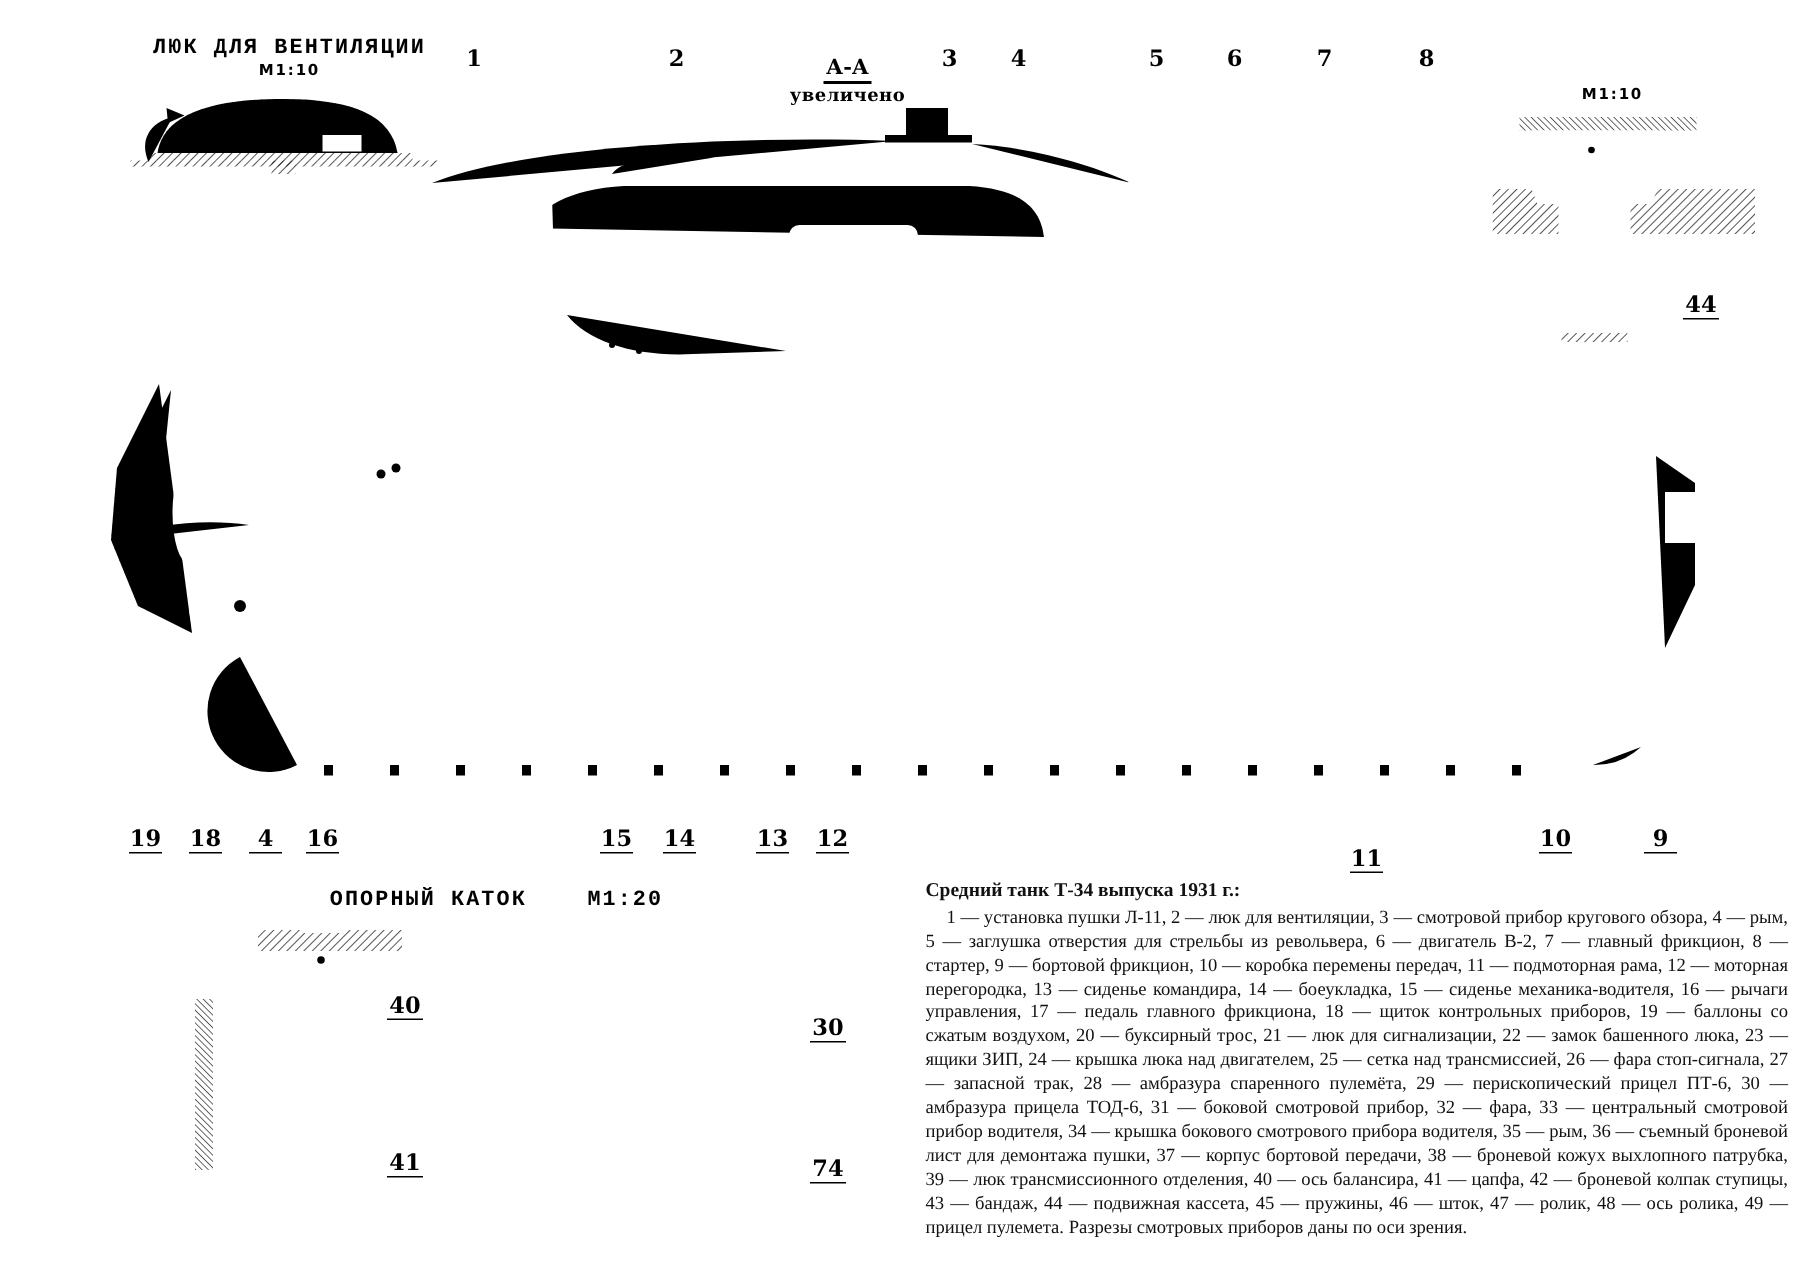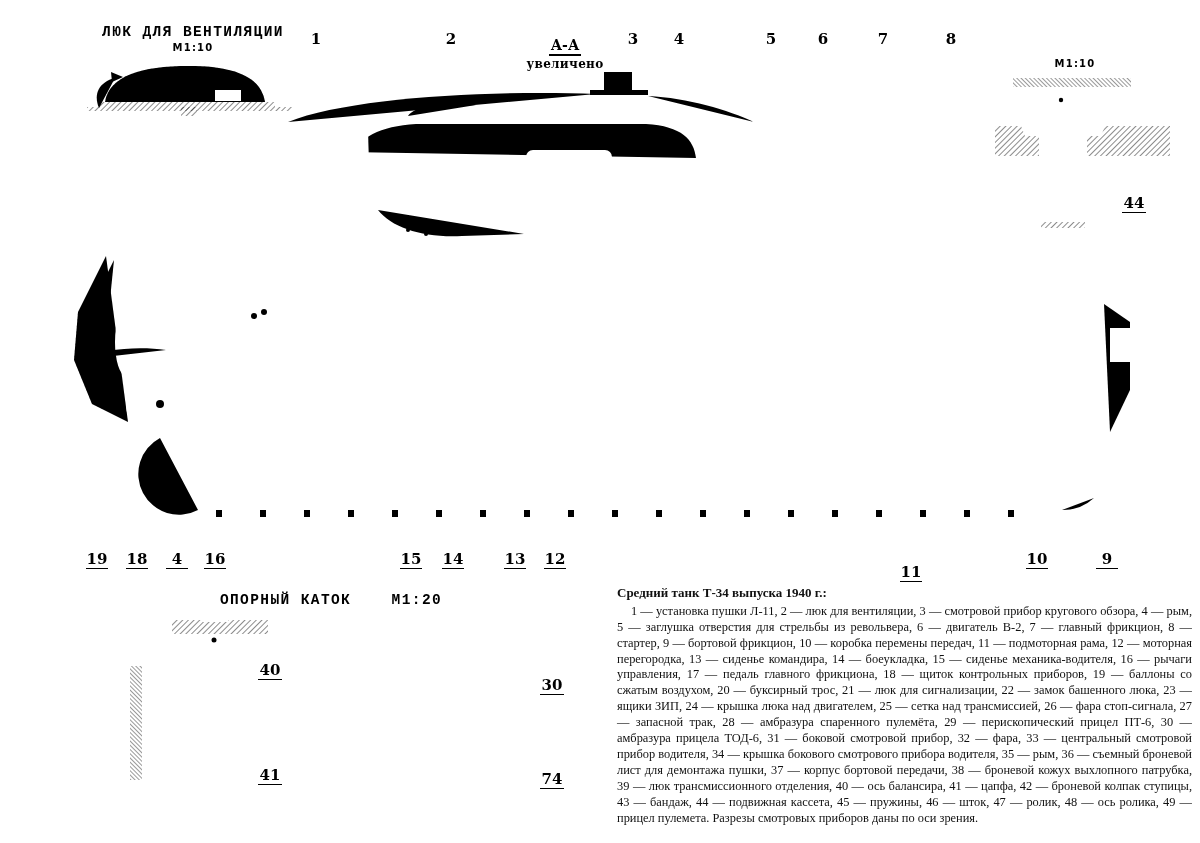--- a/index.html
+++ b/index.html
@@ -575,17 +575,17 @@
   <div class="callout u" style="position:absolute;left:540px;top:772px;width:24px;">74</div>
 
   <svg style="position:absolute;left:180px;top:620px;" width="400" height="190">
     <path class="ln07" d="M78,52 L52,14"></path>
     <path class="ln07" d="M78,160 L4,128"></path>
     <path class="ln07" d="M358,66 L200,116"></path>
     <path class="ln07" d="M358,160 L312,136"></path>
   </svg>
 
   <div id="caption">
-    <div class="cap-title">Средний танк Т-34 выпуска 1940 г.:</div>
+    <div class="cap-title">Средний танк Т-34 выпуска 1931 г.:</div>
     <div class="cap-body">1 — установка пушки Л-11, 2 — люк для вентиляции, 3 — смотровой прибор кругового обзора, 4 — рым, 5 — заглушка отверстия для стрельбы из револьвера, 6 — двигатель В-2, 7 — главный фрикцион, 8 — стартер, 9 — бортовой фрикцион, 10 — коробка перемены передач, 11 — подмоторная рама, 12 — моторная перегородка, 13 — сиденье командира, 14 — боеукладка, 15 — сиденье механика-водителя, 16 — рычаги управления, 17 — педаль главного фрикциона, 18 — щиток контрольных приборов, 19 — баллоны со сжатым воздухом, 20 — буксирный трос, 21 — люк для сигнализации, 22 — замок башенного люка, 23 — ящики ЗИП, 24 — крышка люка над двигателем, 25 — сетка над трансмиссией, 26 — фара стоп-сигнала, 27 — запасной трак, 28 — амбразура спаренного пулемёта, 29 — перископический прицел ПТ-6, 30 — амбразура прицела ТОД-6, 31 — боковой смотровой прибор, 32 — фара, 33 — центральный смотровой прибор водителя, 34 — крышка бокового смотрового прибора водителя, 35 — рым, 36 — съемный броневой лист для демонтажа пушки, 37 — корпус бортовой передачи, 38 — броневой кожух выхлопного патрубка, 39 — люк трансмиссионного отделения, 40 — ось балансира, 41 — цапфа, 42 — броневой колпак ступицы, 43 — бандаж, 44 — подвижная кассета, 45 — пружины, 46 — шток, 47 — ролик, 48 — ось ролика, 49 — прицел пулемета. Разрезы смотровых приборов даны по оси зрения.</div>
   </div>
 
 </div>
 
 </body></html>

